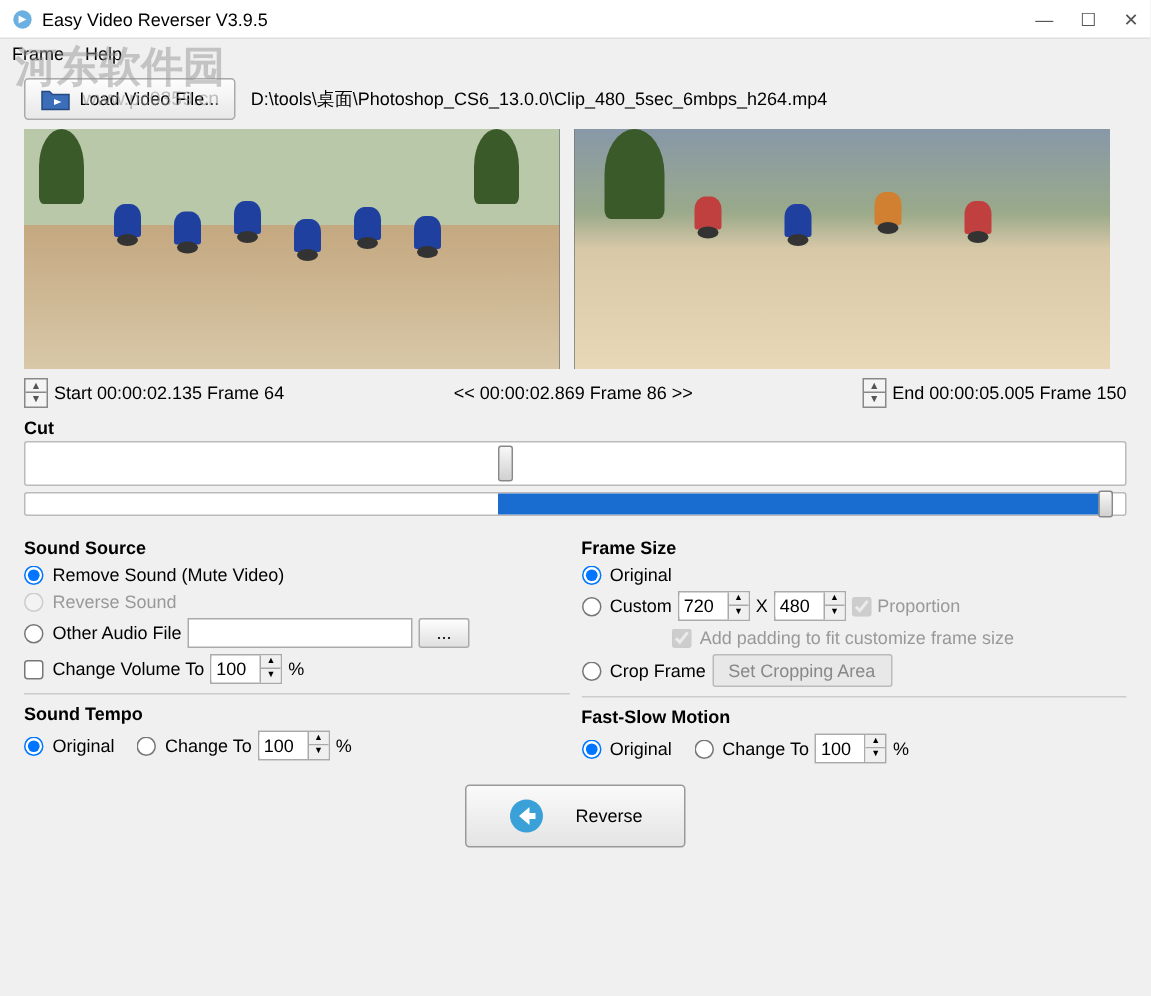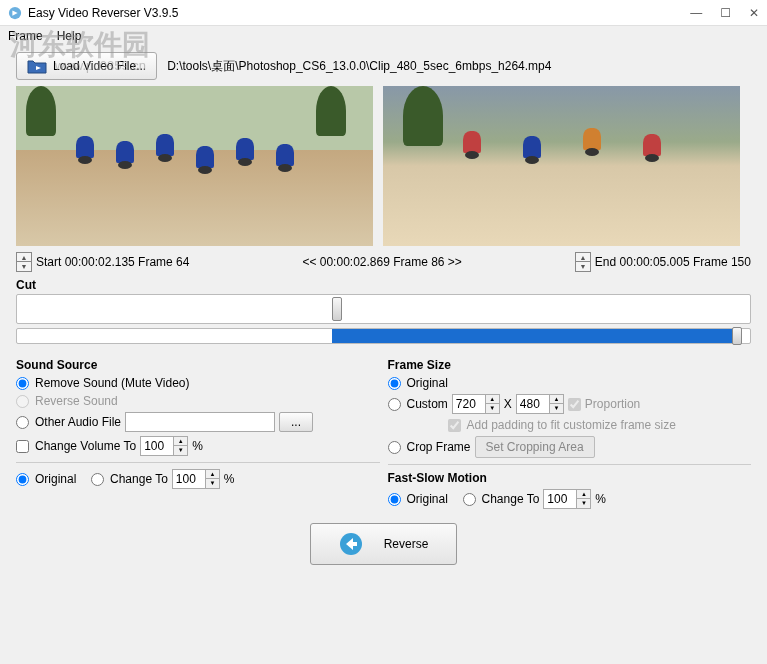--- a/index.html
+++ b/index.html
@@ -169,20 +169,21 @@
         <div class="num-spin">
             <input value="100" style="">
             <div class="sp">
               <span>▲</span>
               <span>▼</span>
             </div>
           </div>
         <span>%</span>
       </div>
       <hr>
+      <div class="section-label">Sound Tempo</div>
       <div class="radio-row">
         <input type="radio" name="st" checked="" style="">
         <span>Original</span>
         &nbsp;&nbsp;
         <input type="radio" name="st" style="">
         <span>Change To</span>
         <div class="num-spin">
             <input value="100" style="">
             <div class="sp">
               <span>▲</span>

